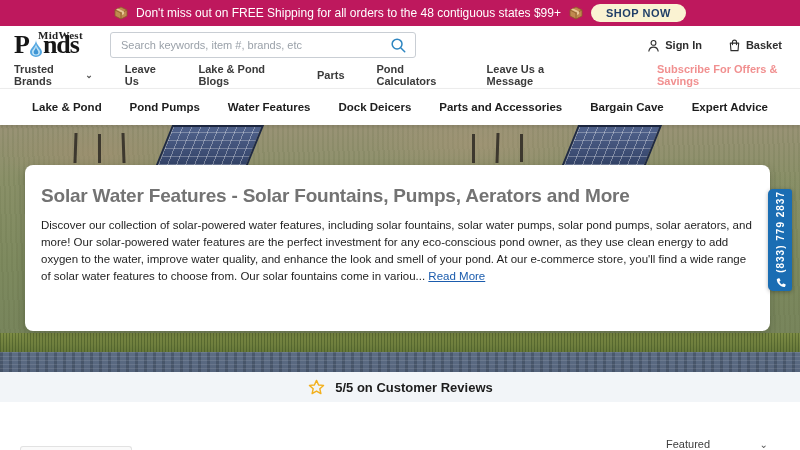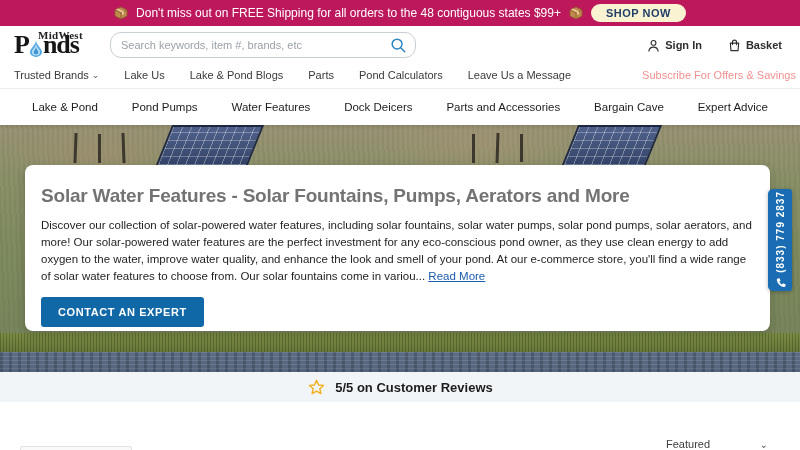--- a/index.html
+++ b/index.html
@@ -11,35 +11,35 @@
   .banner .pill { background:#faf3d2; color:#203f68; border:none; font-weight:bold; font-size:11px; letter-spacing:.5px; padding:3px 15px; border-radius:10px; cursor:pointer; font-family:inherit; }
   .pkg-icon { width:14px; height:14px; display:inline-block; }
 
   
   .header { height:38px; background:#fff; display:flex; align-items:center; padding:0 18px 0 14px; }
   .logo { position:relative; width:82px; flex:0 0 auto; cursor:pointer; }
   .logo-main { font-family:"Liberation Serif", serif; font-weight:600; font-size:26px; color:#161616; letter-spacing:-1px; line-height:1; display:flex; align-items:flex-end; }
   .logo-drop { width:12px; height:17px; margin:0 1px 1px 1px; }
   .logo-region { position:absolute; top:-3px; left:24px; font-family:"Liberation Serif", serif; font-size:11px; font-weight:bold; color:#222; letter-spacing:.3px; }
   .search-wrap { position:relative; margin-left:14px; width:306px; }
-  .search-input { width:100%; height:26px; border:1px solid #c9ced4; border-radius:11px; padding:0 30px 0 10px; font-size:11px; color:#333; font-family:inherit; outline:none; }
+  .search-input { width:100%; height:26px; border:1px solid #c9ced4; border-radius:3px; padding:0 30px 0 10px; font-size:11px; color:#333; font-family:inherit; outline:none; }
   .search-input::placeholder { color:#9aa1a9; }
   .search-btn { position:absolute; right:4px; top:3px; width:22px; height:20px; background:none; border:none; cursor:pointer; }
   .header-spacer { flex:1; }
   .hdr-link { display:flex; align-items:center; gap:5px; font-size:11px; font-weight:bold; color:#2e2e2e; cursor:pointer; margin-left:26px; }
 
   
-  .subnav { height:24px; background:#fff; display:flex; align-items:center; gap:25px; padding:0 0 2px 14px; font-size:11px; font-weight:normal; color:#3a3a3a; }
+  .subnav { height:24px; background:#fff; display:flex; align-items:center; gap:32px; padding:0 0 2px 14px; font-size:11px; font-weight:bold; color:#3a3a3a; }
   .subnav .item { cursor:pointer; display:flex; align-items:center; gap:3px; }
   .subnav .chev { font-size:9px; color:#555; }
   .subnav .highlight { color:#f19090;padding-left:46px; }
 
   
   .mainnav { height:37px; background:#fff; border-top:1px solid #ececec; box-shadow:0 2px 3px rgba(0,0,0,.10); display:flex; align-items:center; justify-content:space-between; padding:0 32px; position:relative; z-index:3; }
-  .mainnav .item { font-size:11.5px; font-weight:normal; color:#1d1d1d; cursor:pointer; }
+  .mainnav .item { font-size:11.5px; font-weight:bold; color:#1d1d1d; cursor:pointer; }
 
   
   .hero { position:relative; height:247px; overflow:hidden; background:
     radial-gradient(140px 40px at 12% 12%, rgba(164,143,113,.55), transparent 70%),
     radial-gradient(160px 45px at 60% 8%, rgba(170,150,120,.45), transparent 70%),
     radial-gradient(200px 60px at 85% 30%, rgba(120,134,92,.5), transparent 70%),
     radial-gradient(220px 70px at 30% 60%, rgba(116,130,88,.55), transparent 70%),
     repeating-linear-gradient(88deg, rgba(90,100,60,.14) 0 2px, transparent 2px 5px),
     linear-gradient(180deg,#9a9376 0,#8a9068 22%,#7e8a5f 55%,#74825a 100%); }
   .fence-post { position:absolute; width:3px; background:#3d382e; }
@@ -145,21 +145,21 @@
     </span>
     <span>Basket</span>
   </div>
 </div>
 
 <div class="subnav">
   <span class="item">
       <span>Trusted Brands</span>
       <span class="chev">⌄</span>
     </span>
-  <span class="item">Lake Us</span>
+  <span class="item">Leave Us</span>
   <span class="item">Lake &amp; Pond Blogs</span>
   <span class="item">Parts</span>
   <span class="item">Pond Calculators</span>
   <span class="item">Leave Us a Message</span>
   <span class="item highlight">Subscribe For Offers &amp; Savings</span>
 </div>
 
 <div class="mainnav">
   <span class="item">Lake &amp; Pond</span>
   <span class="item">Pond Pumps</span>
@@ -182,21 +182,20 @@
   <div class="solar-panel" style="left:568px; top:0; width:84px; height:50px;"></div>
   <div class="hero-grass"></div>
   <div class="hero-water"></div>
 
   <div class="hero-card">
     <div class="hero-title">Solar Water Features - Solar Fountains, Pumps, Aerators and More</div>
     <div class="hero-desc">
       <span>Discover our collection of solar-powered water features, including solar fountains, solar water pumps, solar pond pumps, solar aerators, and more! Our solar-powered water features are the perfect investment for any eco-conscious pond owner, as they use clean energy to add oxygen to the water, improve water quality, and enhance the look and smell of your pond. At our e-commerce store, you'll find a wide range of solar water features to choose from. Our solar fountains come in variou...</span>
       <a class="read-more">Read More</a>
     </div>
-    <button class="contact-btn">CONTACT AN EXPERT</button>
   </div>
 
   <div class="phone-tab">
     <span class="phone-num">(833) 779 2837</span>
     <span>
       <svg viewBox="0 0 12 12" width="11" height="11">
           <path d="M2.6.9L4 .3c.4-.2.8 0 1 .3l.9 1.9c.1.3 0 .7-.2.9l-1 .8c.5 1.2 1.7 2.4 2.9 3l.9-1c.2-.3.6-.4.9-.2l1.9.9c.4.2.5.7.3 1l-.6 1.4c-.2.4-.6.7-1.1.6C5.7 9.3 2.5 6.1 1.9 2c0-.4.3-.9.7-1.1z" fill="#fff"></path>
         </svg>
     </span>
   </div>

